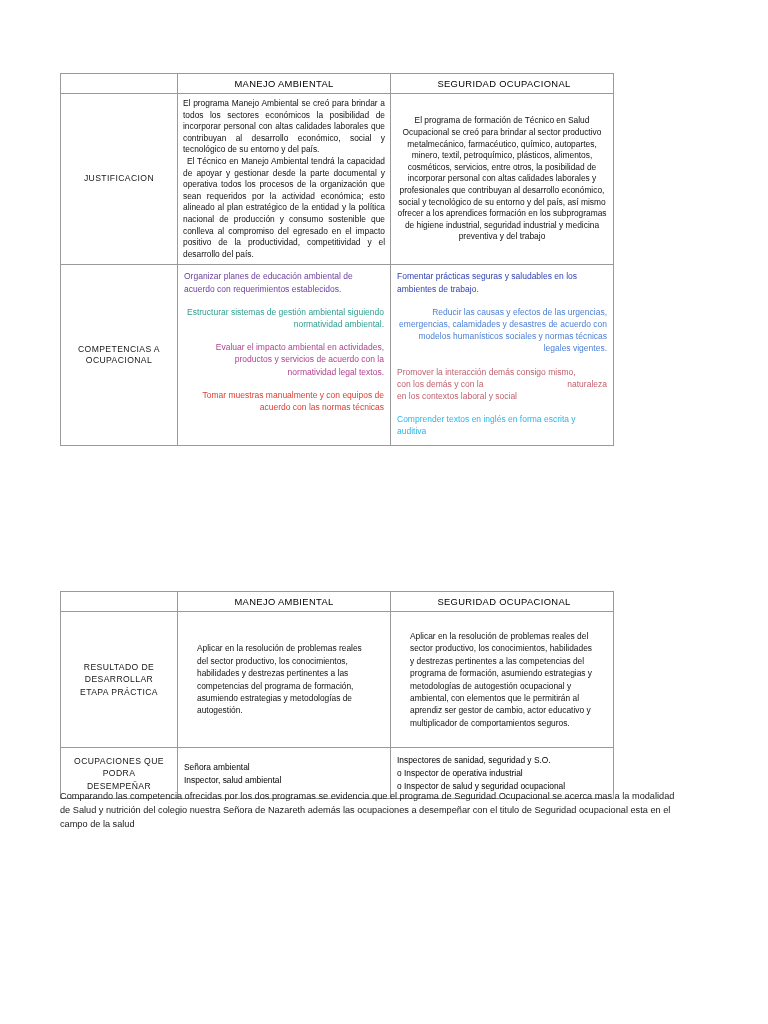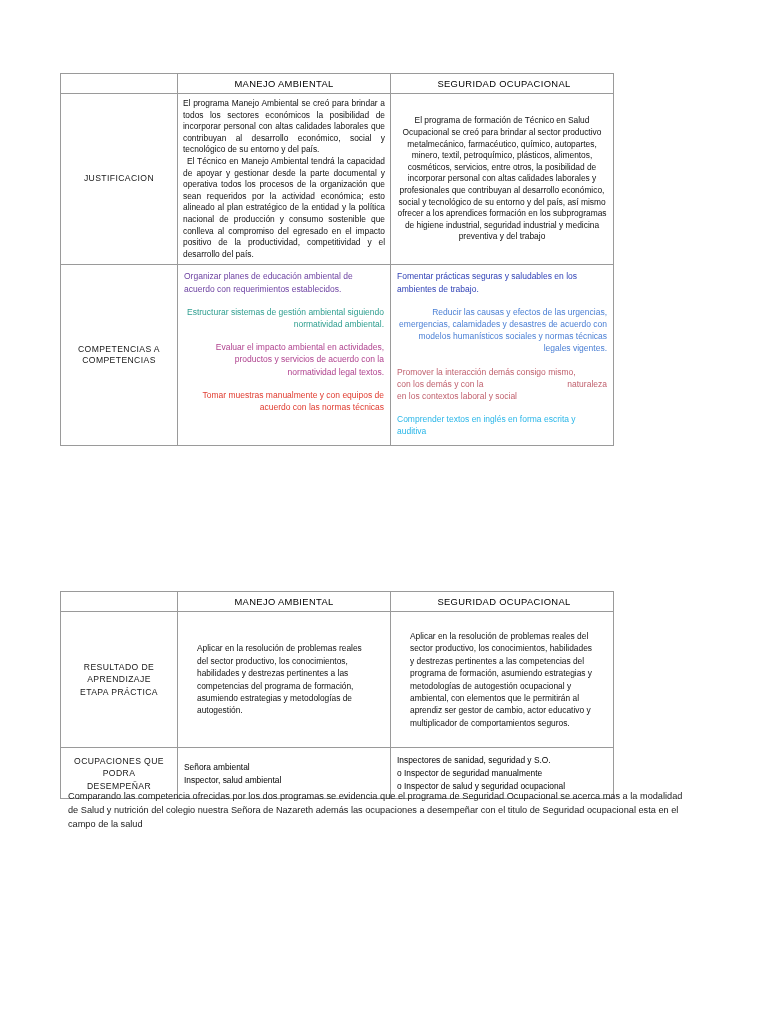--- a/index.html
+++ b/index.html
@@ -136,21 +136,21 @@
   .occ-cell {
     font-size: 8.4px;
     line-height: 13px;
     padding: 6px 6px 5px 6px !important;
     vertical-align: middle !important;
   }
   .occ-cell p { margin: 0; }
 
   .closing {
     position: absolute;
-    left: 68px;
+    left: 60px;
     top: 789px;
     width: 620px;
     font-size: 9.2px;
     line-height: 14px;
     color: #1a1a1a;
   }
   .closing p { margin: 0; }
 
   .nat-line {
     display: flex;
@@ -184,21 +184,21 @@
           <p class="just indent-first">El Técnico en Manejo Ambiental tendrá la capacidad de apoyar y gestionar desde la parte documental y operativa todos los procesos de la organización que sean requeridos por la actividad económica; esto alineado al plan estratégico de la entidad y la política nacional de producción y consumo sostenible que conlleva al compromiso del egresado en el impacto positivo de la productividad, competitividad y el desarrollo del país.</p>
         </td>
         <td class="body-cell" style="vertical-align:middle;text-align:center;">
           <p>El programa  de formación de Técnico en Salud Ocupacional se creó para brindar al sector productivo metalmecánico, farmacéutico, químico, autopartes, minero, textil, petroquímico, plásticos, alimentos, cosméticos, servicios, entre otros, la posibilidad de incorporar personal con altas calidades laborales y profesionales que contribuyan al desarrollo económico, social y tecnológico de su entorno y del país, así mismo ofrecer a los aprendices  formación en los subprogramas de higiene industrial, seguridad industrial y medicina preventiva y del trabajo</p>
         </td>
       </tr>
 
       <tr>
         <td class="label-cell">
           <div>COMPETENCIAS A</div>
-          <div>COMPETENCIAS</div>
+          <div>OCUPACIONAL</div>
         </td>
         <td class="comp-cell" style="height:170px;">
           <p style="color:#6b3fa0;">Organizar planes de educación ambiental de acuerdo con requerimientos establecidos.</p>
           <p style="color:#2e9e8f;">Estructurar sistemas de gestión ambiental siguiendo normatividad ambiental.</p>
           <p style="color:#b0438f;">Evaluar el impacto ambiental en actividades, productos y servicios de acuerdo con la normatividad legal textos.</p>
           <p style="color:#e03b2f;">Tomar muestras manualmente y con equipos de acuerdo con las normas técnicas</p>
         </td>
         <td class="comp-cell">
           <p style="color:#2d3fb5;">Fomentar prácticas seguras y saludables en los ambientes de trabajo.</p>
           <p style="color:#4a7fd4;">Reducir las causas y efectos de las urgencias, emergencias, calamidades y desastres de acuerdo con modelos humanísticos sociales y normas técnicas legales vigentes.</p>
@@ -225,21 +225,21 @@
     <tbody>
       <tr>
         <td class="hdr-cell hdr-blank"></td>
         <td class="hdr-cell">MANEJO AMBIENTAL</td>
         <td class="hdr-cell left-pad">SEGURIDAD OCUPACIONAL</td>
       </tr>
 
       <tr>
         <td class="t2-label">
           <div>RESULTADO DE</div>
-          <div>APRENDIZAJE</div>
+          <div>DESARROLLAR</div>
           <div>ETAPA PRÁCTICA</div>
         </td>
         <td class="t2-body" style="vertical-align:middle;">
           <p>Aplicar en la resolución de problemas reales del sector productivo, los conocimientos, habilidades y destrezas pertinentes a las competencias del programa de formación, asumiendo estrategias y metodologías de autogestión.</p>
         </td>
         <td class="t2-body">
           <p>Aplicar en la resolución de problemas reales del sector productivo, los conocimientos, habilidades y destrezas pertinentes a las competencias del programa de formación, asumiendo estrategias y metodologías de autogestión ocupacional y ambiental, con elementos que le permitirán al aprendiz ser gestor de cambio, actor educativo y multiplicador de comportamientos seguros.</p>
         </td>
       </tr>
 
@@ -248,21 +248,21 @@
           <div>OCUPACIONES QUE</div>
           <div>PODRA</div>
           <div>DESEMPEÑAR</div>
         </td>
         <td class="occ-cell">
           <p>Señora ambiental</p>
           <p>Inspector, salud ambiental</p>
         </td>
         <td class="occ-cell">
           <p>Inspectores de sanidad, seguridad y S.O.</p>
-          <p>o Inspector de seguridad manualmente</p>
+          <p>o Inspector de operativa industrial</p>
           <p>o Inspector de salud y seguridad ocupacional</p>
         </td>
       </tr>
     </tbody>
   </table>
 
   <div class="closing">
     <p>Comparando las competencia ofrecidas por los dos programas se evidencia que el programa de Seguridad Ocupacional se acerca mas a la modalidad de Salud y nutrición del colegio nuestra Señora de Nazareth además las ocupaciones a desempeñar con el titulo de Seguridad ocupacional esta en el campo de la salud</p>
   </div>
 

